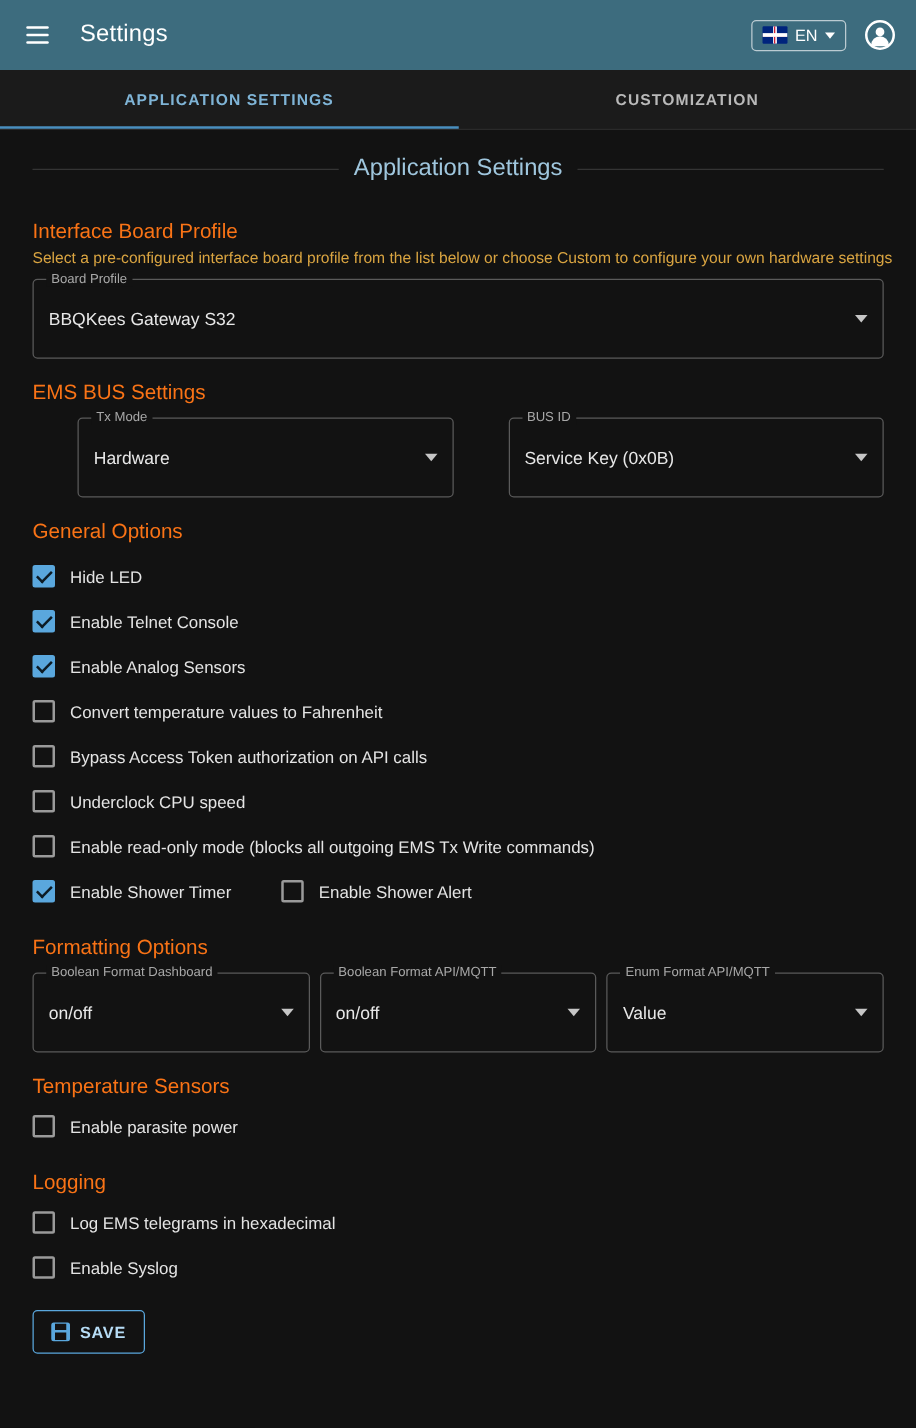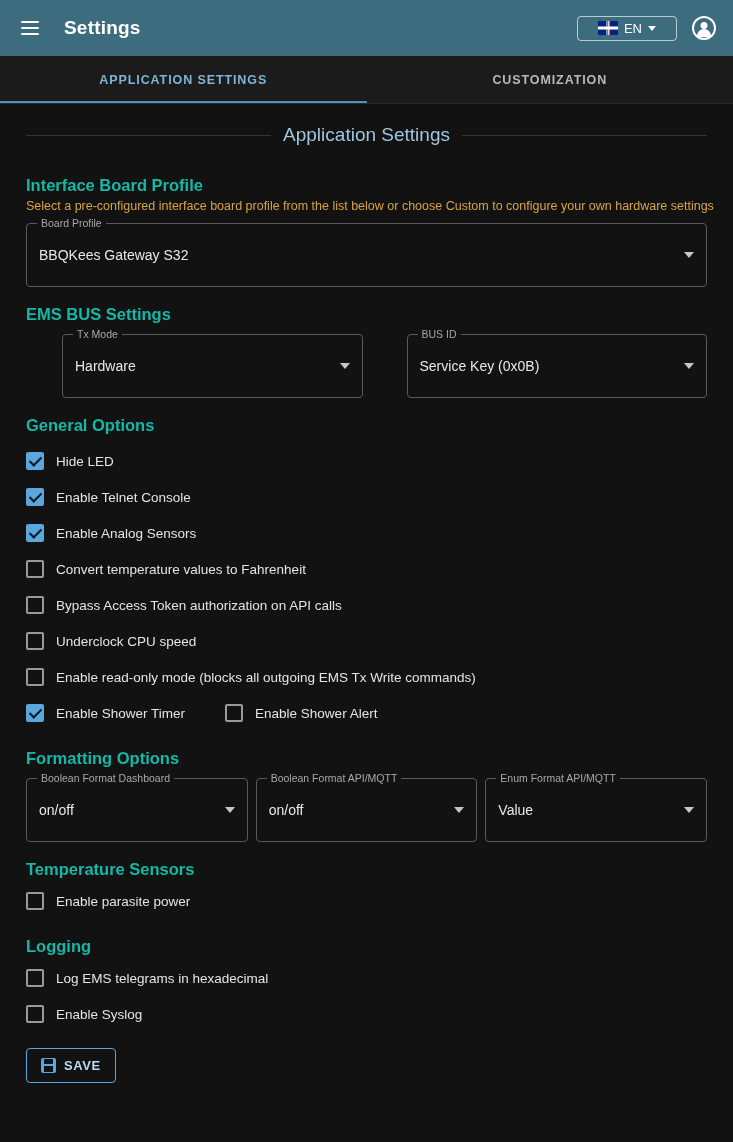--- a/index.html
+++ b/index.html
@@ -35,31 +35,31 @@
     border-radius: 50%;
   }
   .menu-btn span {
     display: block;
     width: 18px; height: 2px;
     background: #fff;
     border-radius: 1px;
   }
   .appbar-title {
     font-size: 19px;
-    font-weight: bold;
+    font-weight: normal;
     margin-left: 16px;
     letter-spacing: .2px;
   }
   .appbar-spacer { flex: 1; }
   .lang-btn {
     display: flex; align-items: center;
     gap: 6px;
     border: 1px solid rgba(255,255,255,.65);
     border-radius: 4px;
-    padding: 4px 20px;
+    padding: 4px 8px;
     font-size: 13px;
     cursor: pointer;
     background: transparent;
     color: #fff;
   }
   .flag {
     width: 20px; height: 14px;
     background: #00247d;
     position: relative;
     display: inline-block;
@@ -170,24 +170,24 @@
     padding: 20px 14px 12px 14px;
   }
   .rule { flex: 1; height: 1px; background: #343434; }
   .page-title {
     font-size: 19px;
     color: #9fc6dd;
     font-weight: normal;
   }
 
   .section-title {
-    color: #14b8a6;
+    color: #f97316;
     font-size: 16.5px;
     margin: 18px 0 2px 14px;
-    font-weight: bold;
+    font-weight: normal;
   }
   .section-desc {
     color: #d9a441;
     font-size: 12.5px;
     margin: 4px 0 6px 14px;
   }
 
   
   .select-row { display: flex; gap: 8px; padding: 0 14px; margin-top: 10px; }
   .select {

